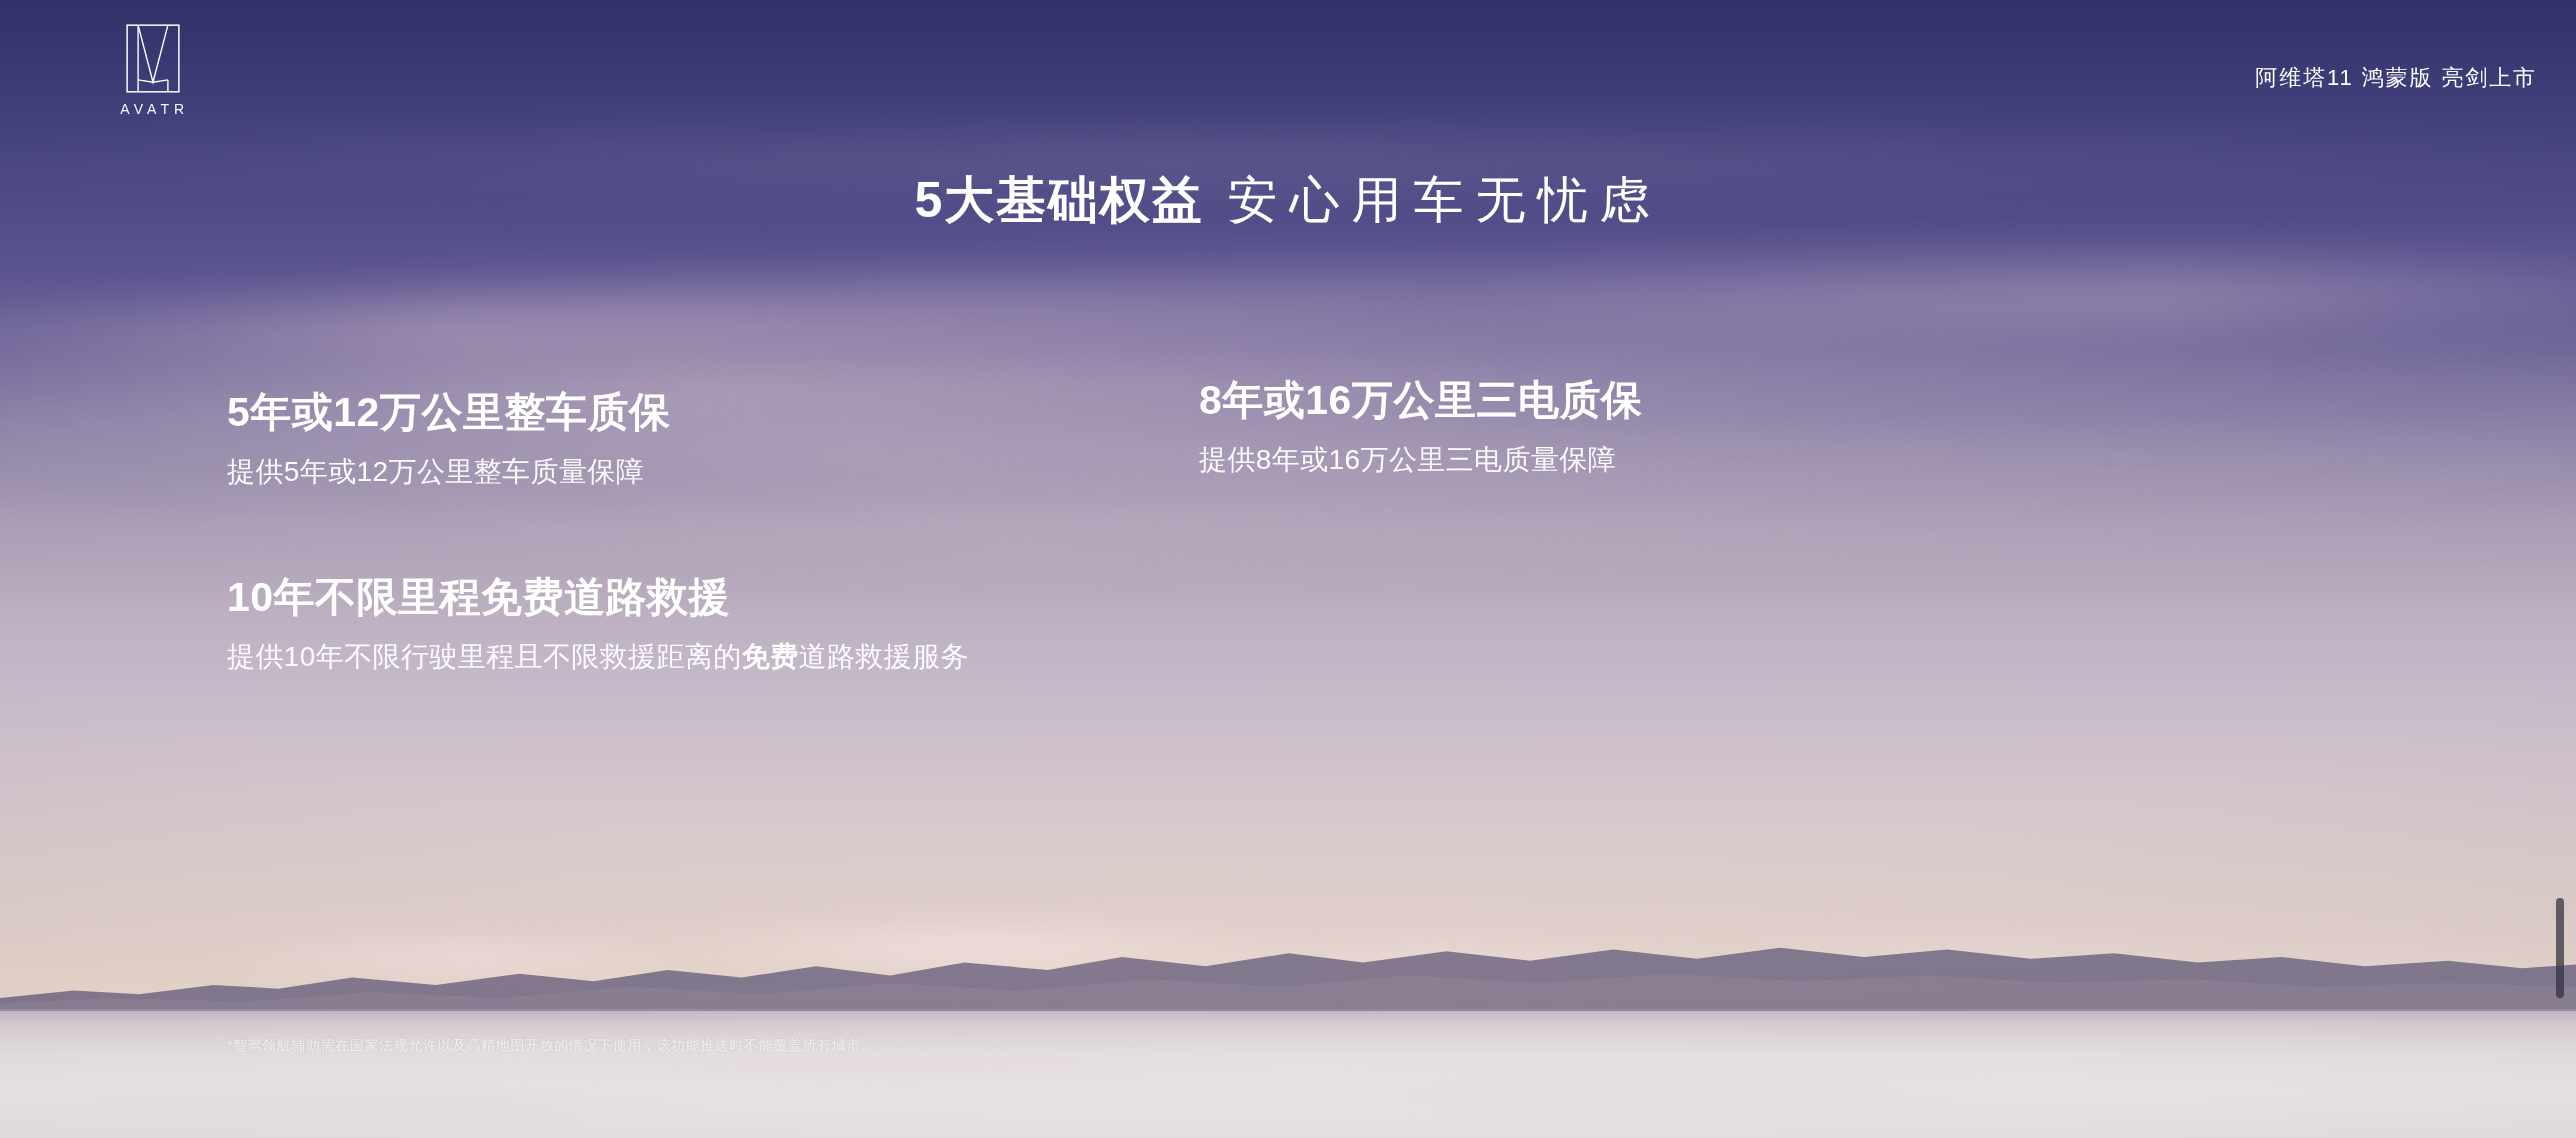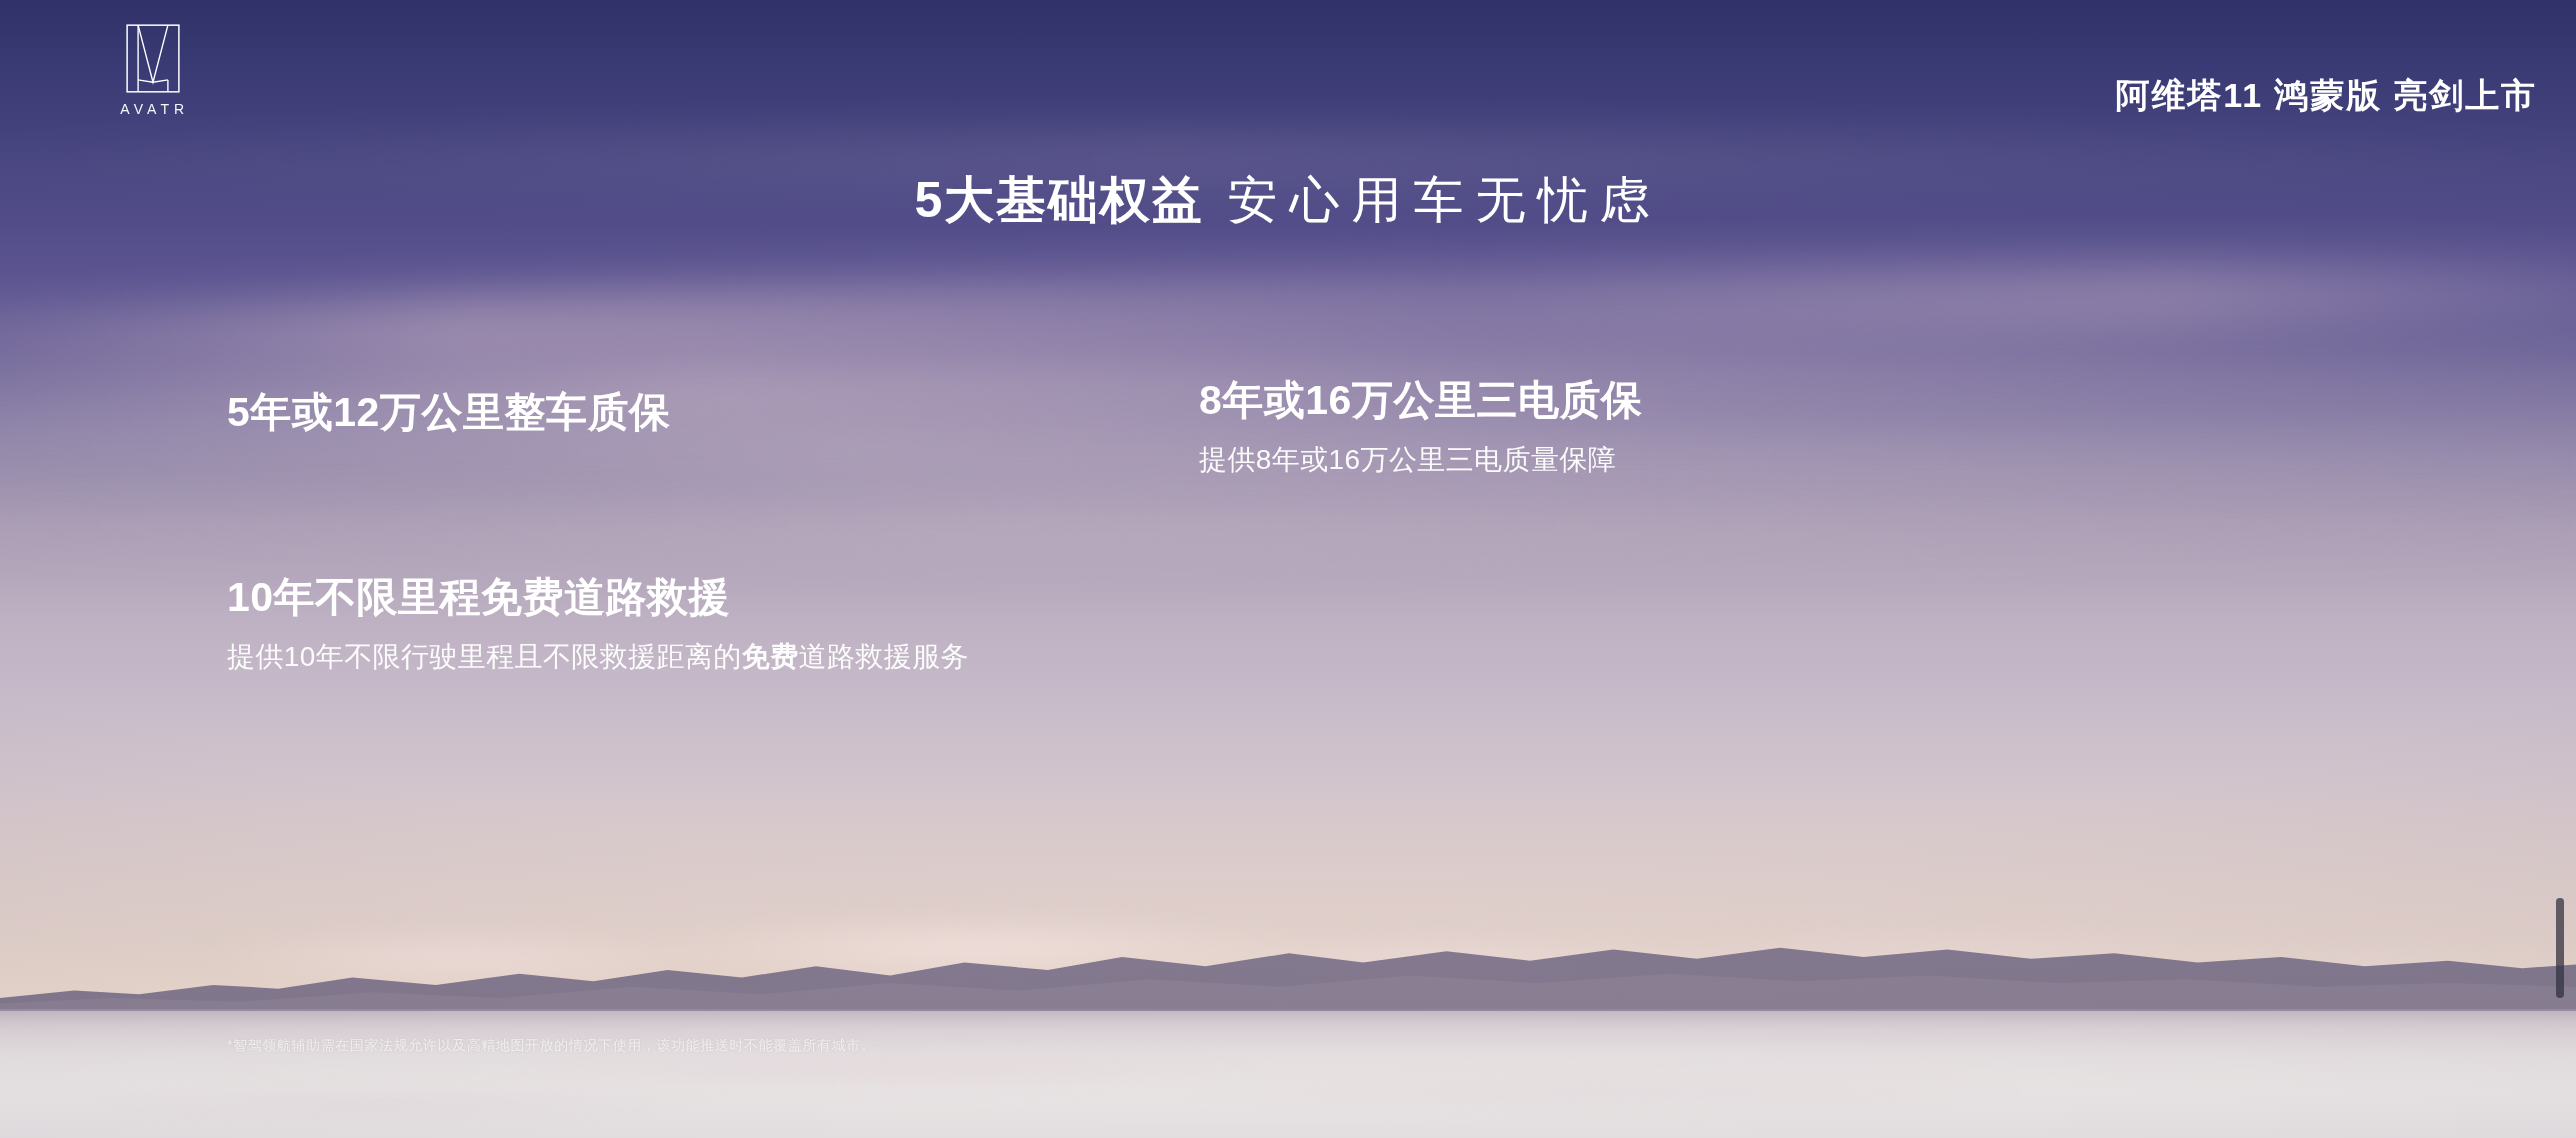--- a/index.html
+++ b/index.html
@@ -115,25 +115,25 @@
     color:#ffffff;
     font-size:14px;
     letter-spacing:5.1px;
     font-weight:400;
     text-indent:4.6px;
     opacity:.96;
   }
 
   
   .campaign {
-    position:absolute; right:39px; top:96px;
+    position:absolute; right:39px; top:78px;
     transform:translateY(-50%);
     color:#ffffff;
-    font-size:34px;
-    font-weight:700;
+    font-size:22px;
+    font-weight:400;
     letter-spacing:1.9px;
     white-space:nowrap;
   }
 
   
   .headline {
     position:absolute; left:0; right:0; top:167px;
     text-align:center;
     color:#ffffff;
     font-size:50px;
@@ -264,20 +264,23 @@
     </div>
 
     <div class="grid">
 
       <div class="row" style="height:185px">
         <div class="col-l">
           <div class="b-title">
             <span class="hl"></span>
             <span class="txt">5年或12万公里整车质保</span>
           </div>
+          <div class="b-sub">
+            <span>提供5年或12万公里整车质量保障</span>
+          </div>
         </div>
         <div class="col-r">
           <div class="b-title">
             <span class="hl"></span>
             <span class="txt">8年或16万公里三电质保</span>
           </div>
           <div class="b-sub">
             <span>提供8年或16万公里三电质量保障</span>
           </div>
         </div>

